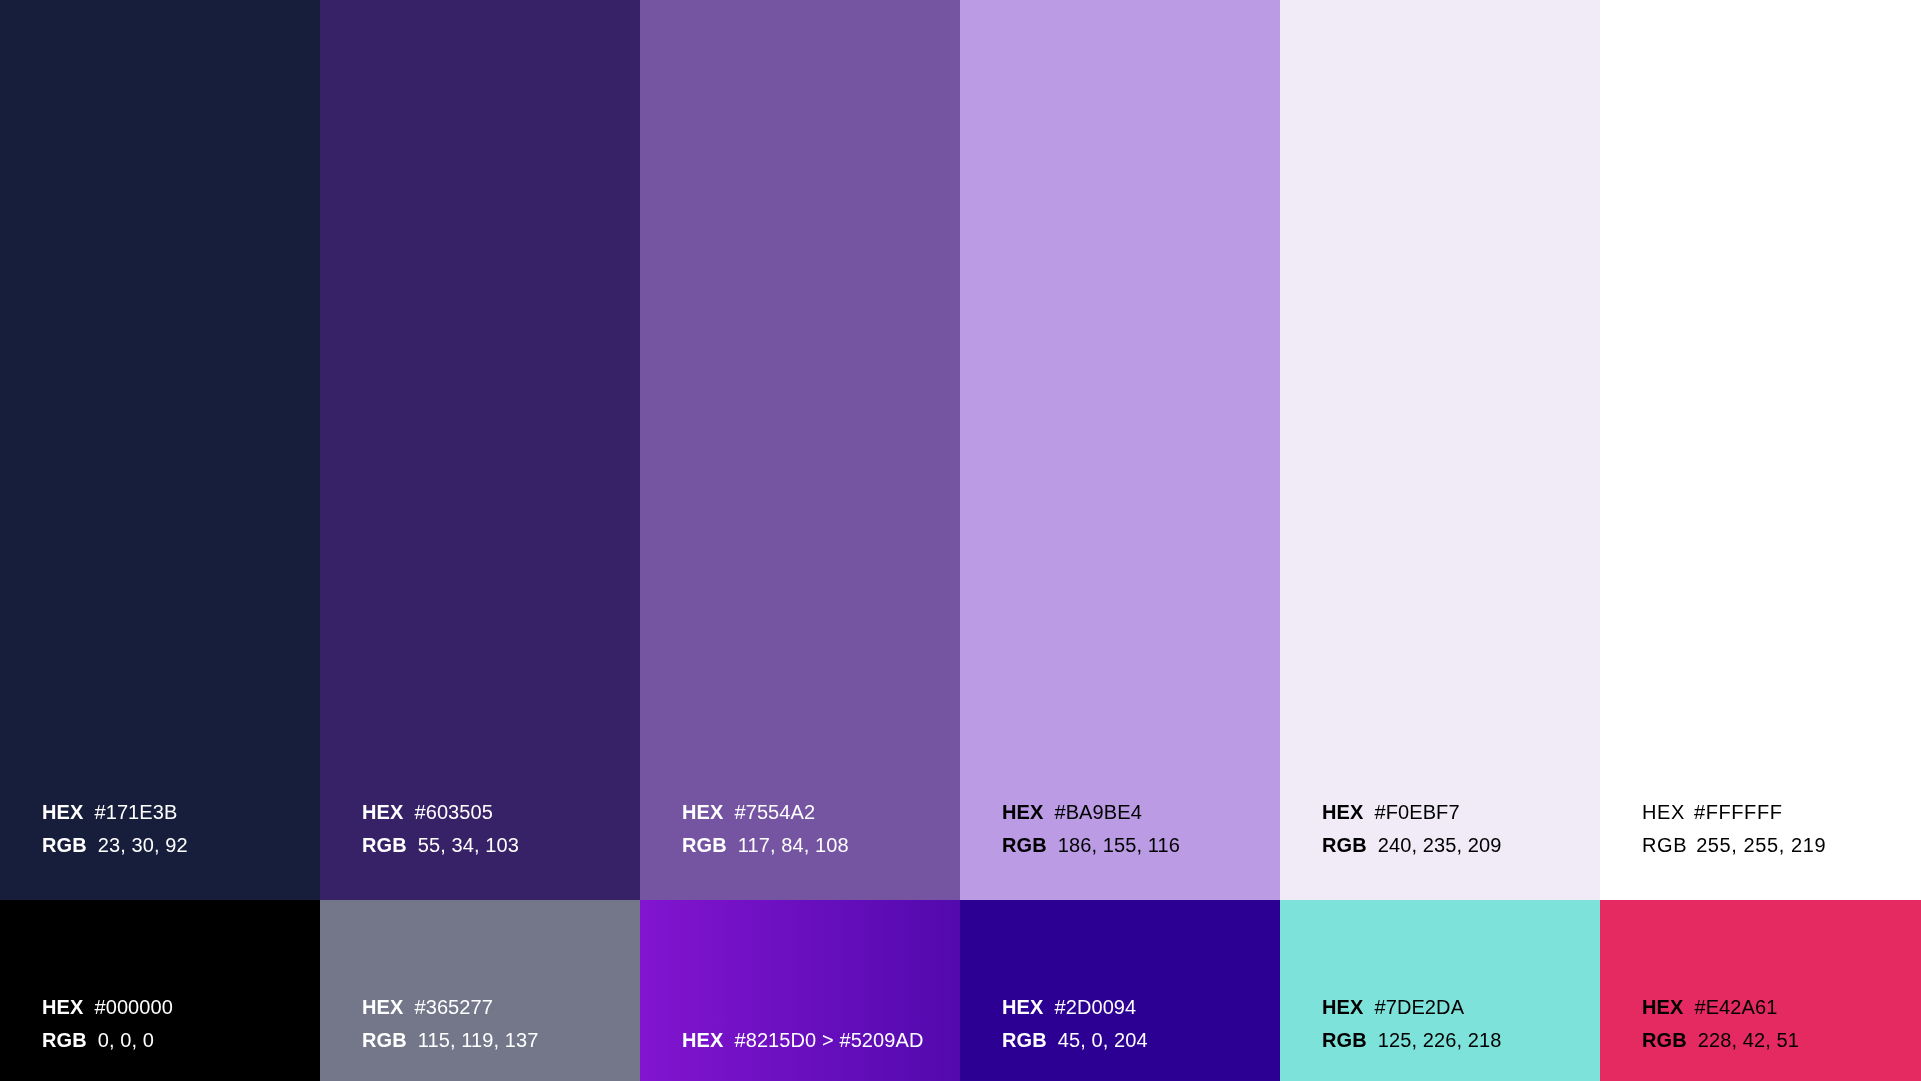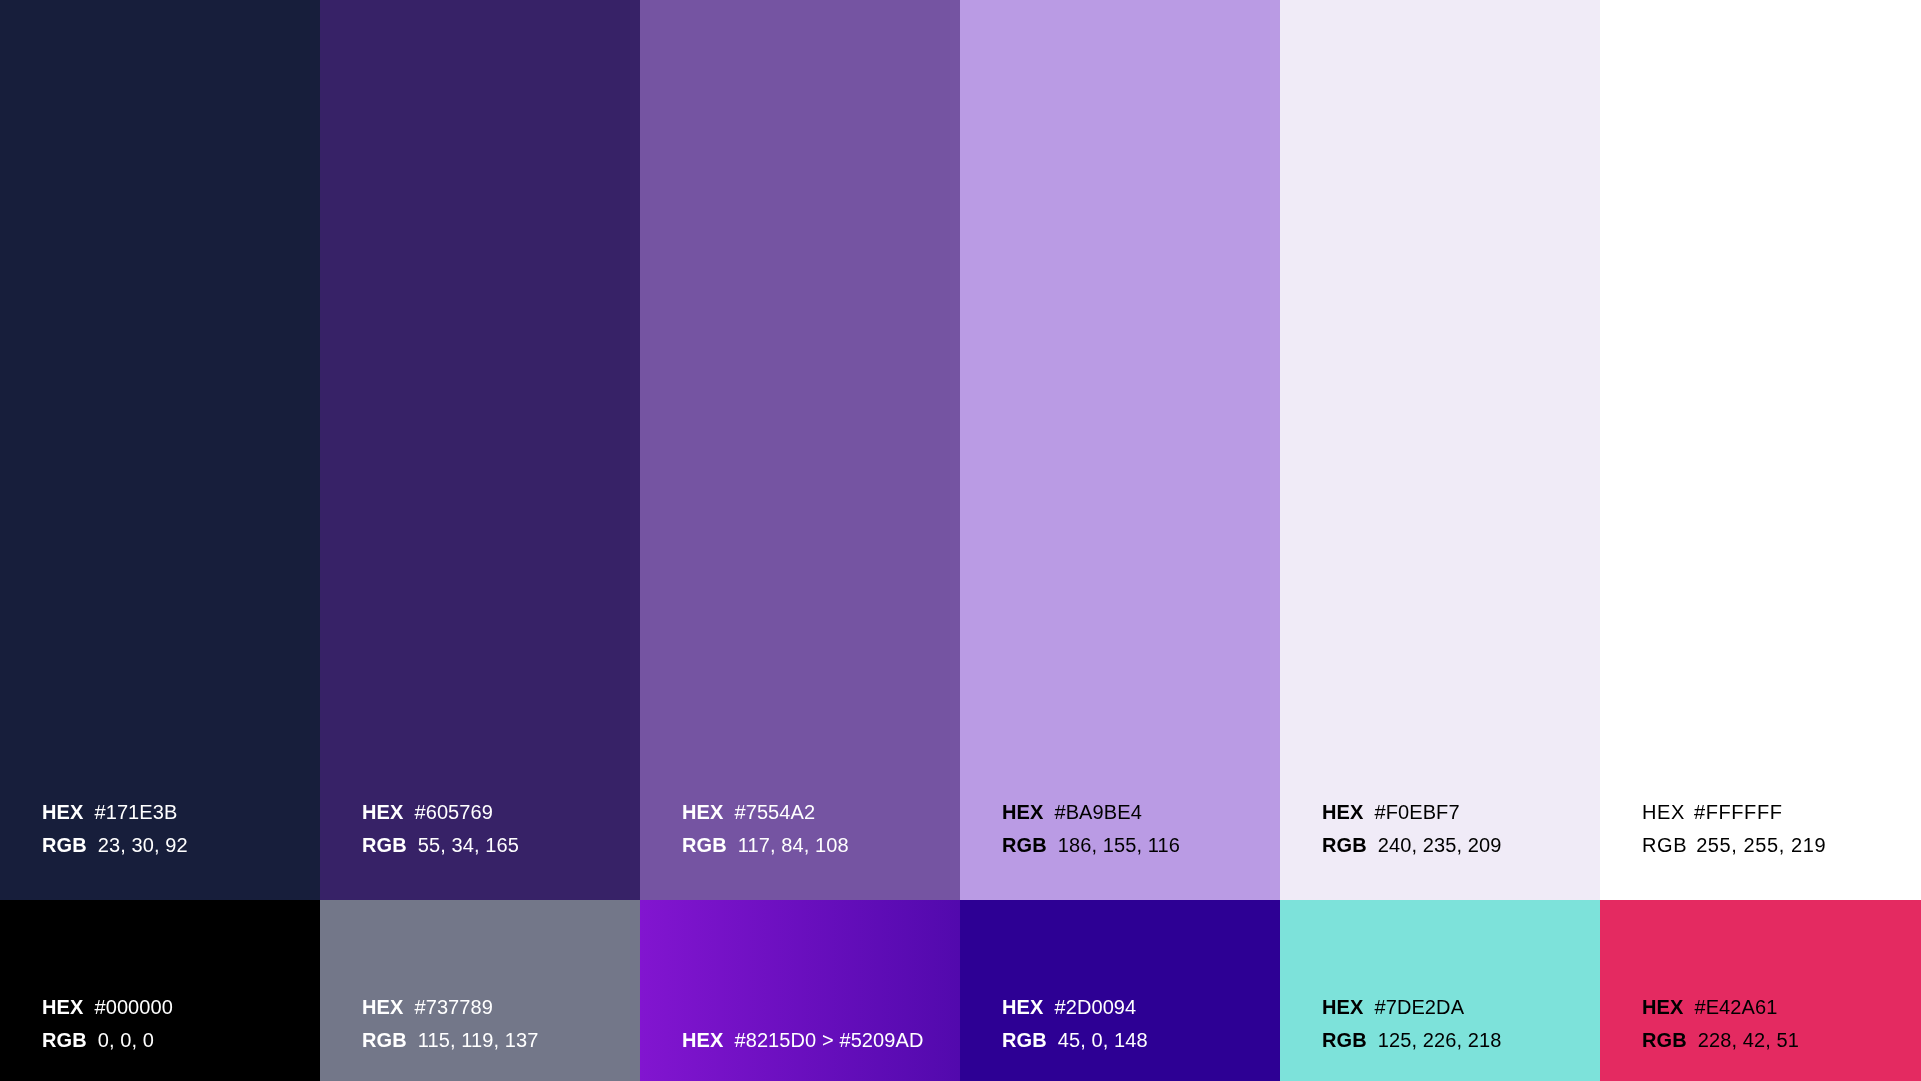--- a/index.html
+++ b/index.html
@@ -84,25 +84,25 @@
           <div class="info-line">
             <span class="info-key">RGB</span>
             <span class="info-val">23, 30, 92</span>
           </div>
         </div>
       </div>
       <div class="swatch" style="background-color: rgb(55, 34, 103);">
         <div class="swatch-info" style="color: rgb(255, 255, 255);">
           <div class="info-line">
             <span class="info-key">HEX</span>
-            <span class="info-val">#605769</span>
-          </div>
-          <div class="info-line">
-            <span class="info-key">RGB</span>
-            <span class="info-val">55, 34, 165</span>
+            <span class="info-val">#603505</span>
+          </div>
+          <div class="info-line">
+            <span class="info-key">RGB</span>
+            <span class="info-val">55, 34, 103</span>
           </div>
         </div>
       </div>
       <div class="swatch" style="background-color: rgb(117, 84, 162);">
         <div class="swatch-info" style="color: rgb(255, 255, 255);">
           <div class="info-line">
             <span class="info-key">HEX</span>
             <span class="info-val">#7554A2</span>
           </div>
           <div class="info-line">
@@ -158,21 +158,21 @@
           <div class="info-line">
             <span class="info-key">RGB</span>
             <span class="info-val">0, 0, 0</span>
           </div>
         </div>
       </div>
       <div class="swatch" style="background-color: rgb(115, 119, 137);">
         <div class="swatch-info" style="color: rgb(255, 255, 255);">
           <div class="info-line">
             <span class="info-key">HEX</span>
-            <span class="info-val">#737789</span>
+            <span class="info-val">#365277</span>
           </div>
           <div class="info-line">
             <span class="info-key">RGB</span>
             <span class="info-val">115, 119, 137</span>
           </div>
         </div>
       </div>
       <div class="swatch" style="background-image: linear-gradient(90deg, rgb(130, 21, 208) 0%, rgb(82, 9, 173) 100%);">
         <div class="swatch-info single-line" style="color: rgb(255, 255, 255);">
           <div class="info-line">
@@ -182,21 +182,21 @@
         </div>
       </div>
       <div class="swatch" style="background-color: rgb(45, 0, 148);">
         <div class="swatch-info" style="color: rgb(255, 255, 255);">
           <div class="info-line">
             <span class="info-key">HEX</span>
             <span class="info-val">#2D0094</span>
           </div>
           <div class="info-line">
             <span class="info-key">RGB</span>
-            <span class="info-val">45, 0, 148</span>
+            <span class="info-val">45, 0, 204</span>
           </div>
         </div>
       </div>
       <div class="swatch" style="background-color: rgb(125, 226, 218);">
         <div class="swatch-info" style="color: rgb(0, 0, 0);">
           <div class="info-line">
             <span class="info-key">HEX</span>
             <span class="info-val">#7DE2DA</span>
           </div>
           <div class="info-line">

